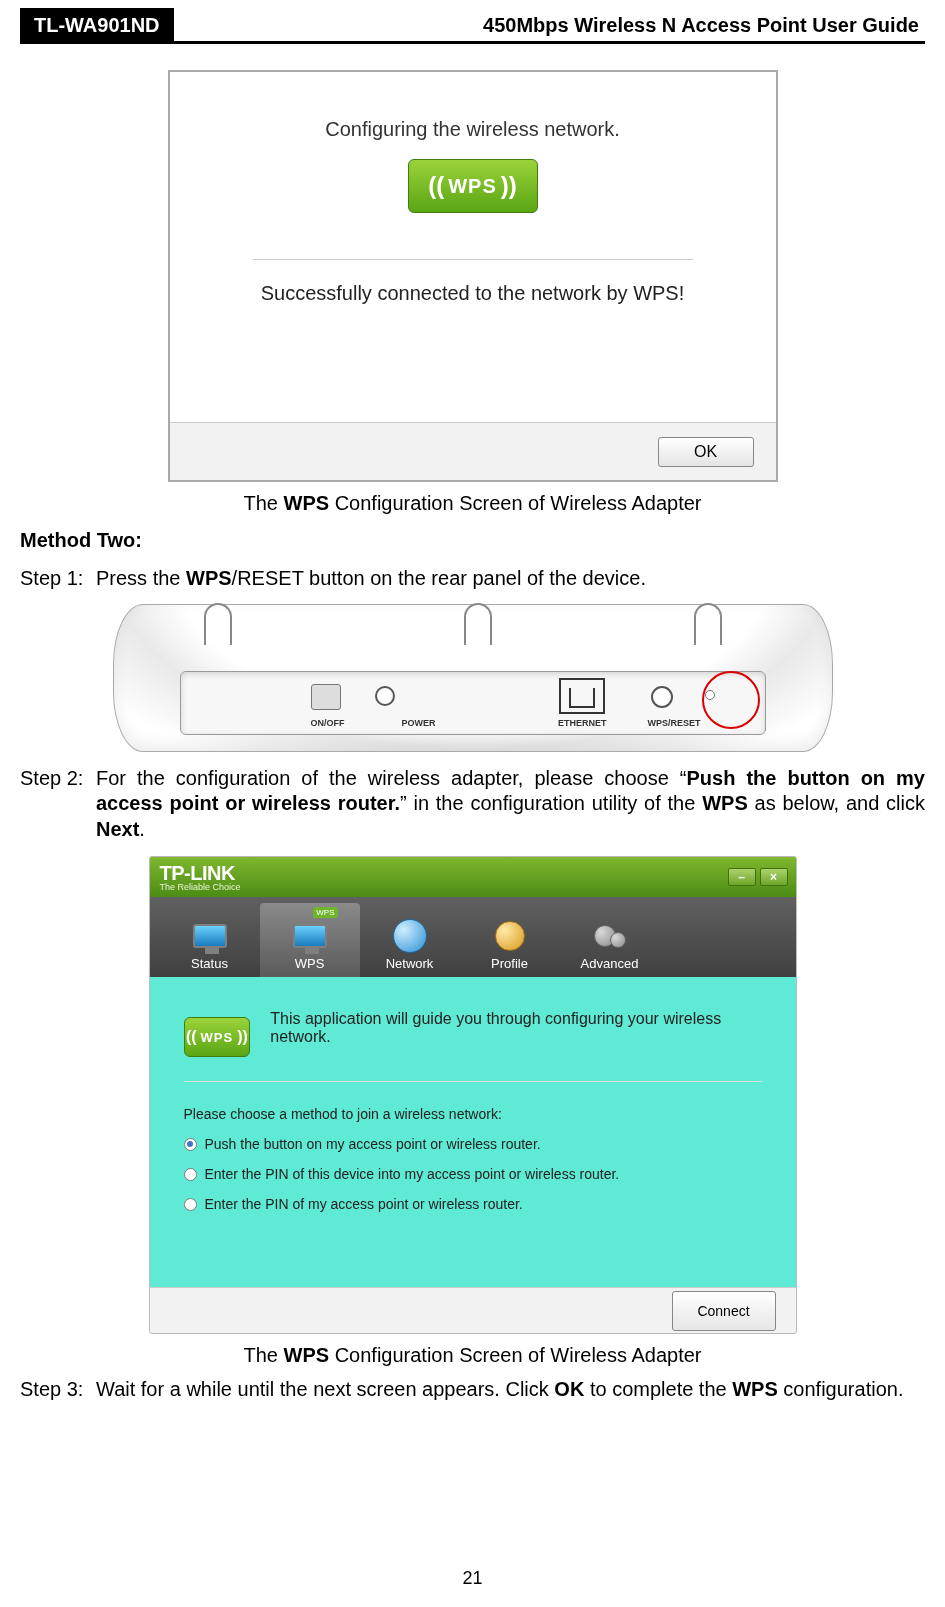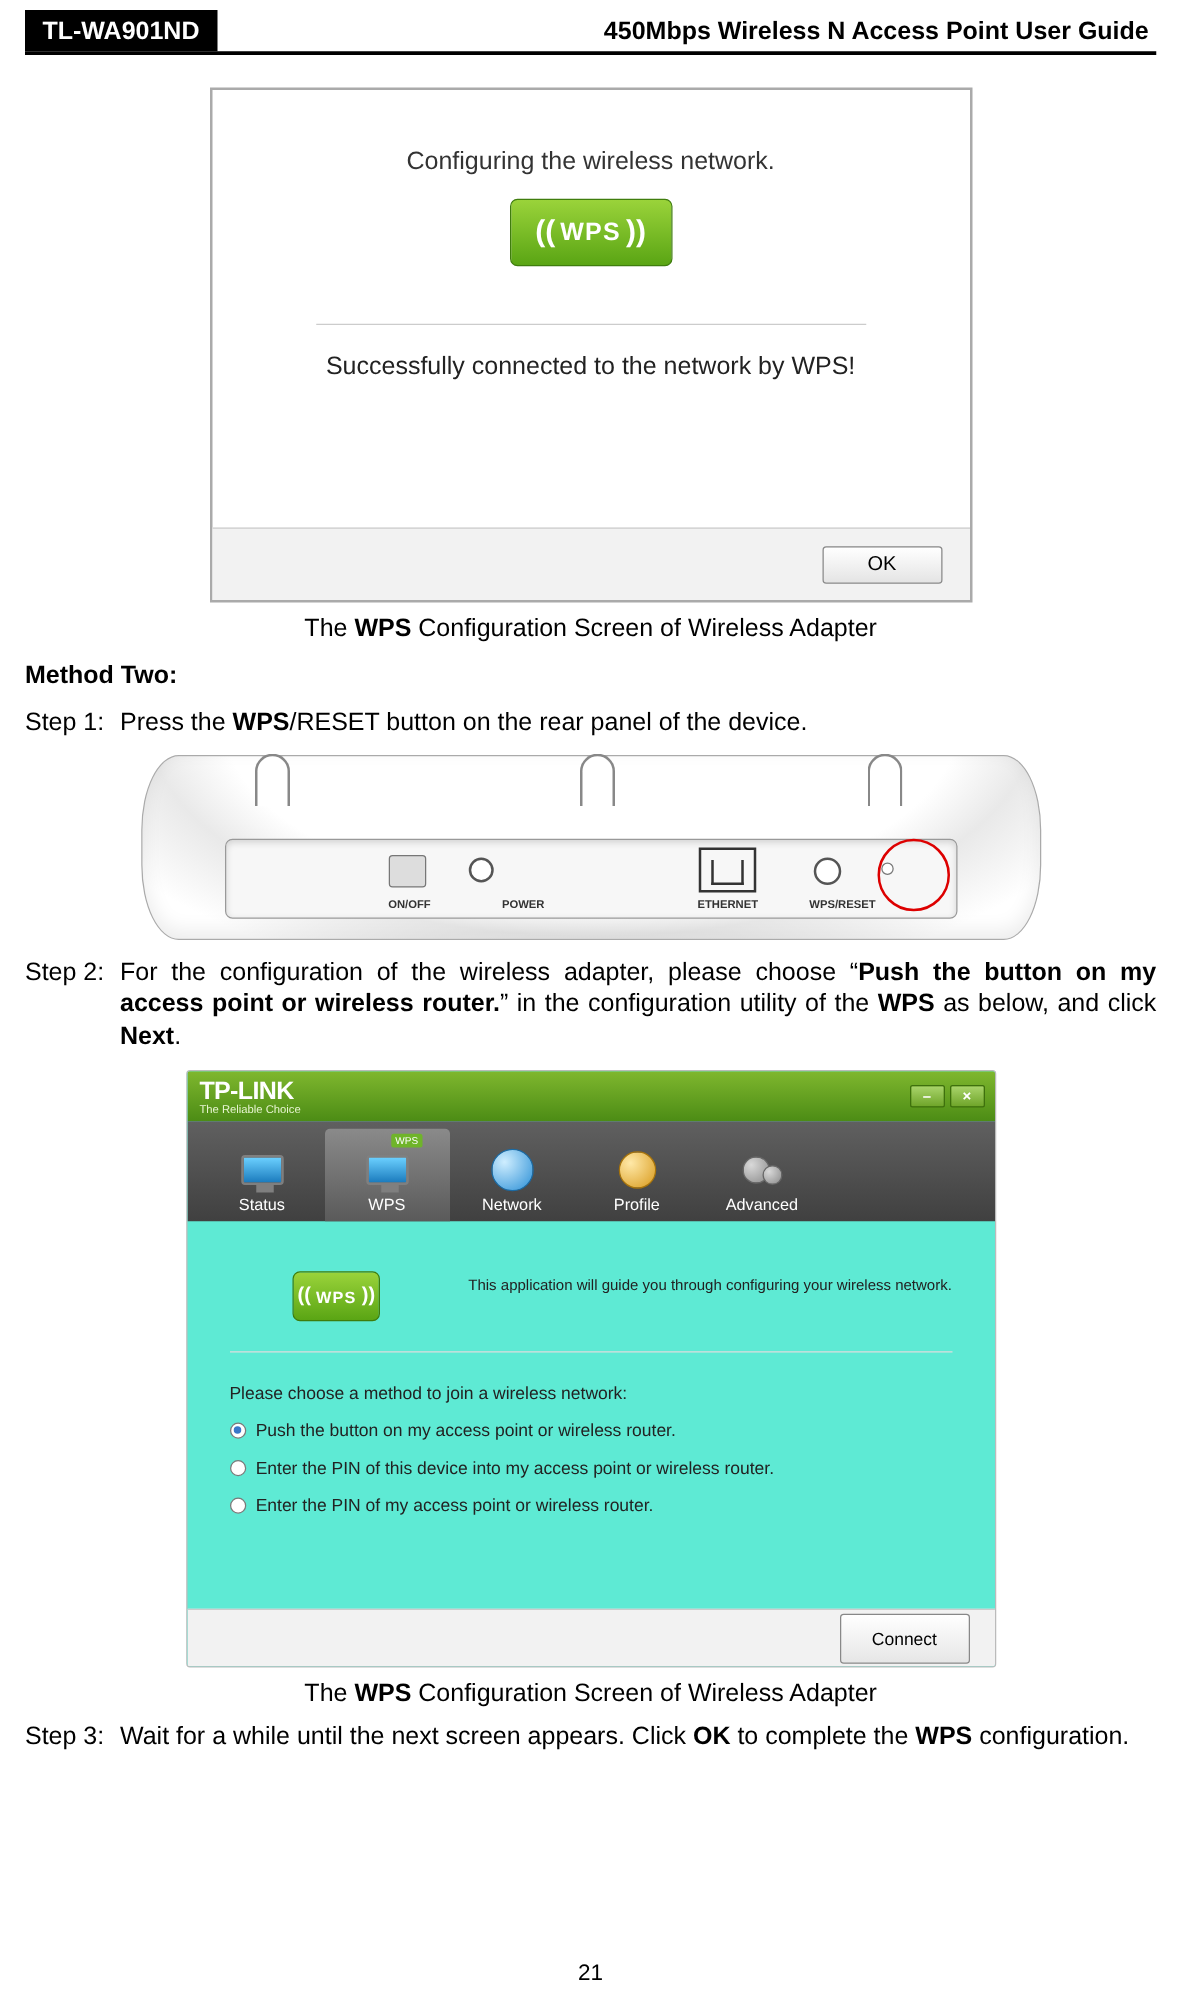--- a/index.html
+++ b/index.html
@@ -153,21 +153,21 @@
   .tab .ic{width:44px;height:40px;display:flex;align-items:center;justify-content:center;}
   .ic-monitor{width:34px;height:24px;background:linear-gradient(#6bd0ff,#1b7bbd);border:2px solid #7f7f7f;border-radius:3px;position:relative;}
   .ic-monitor::after{content:"";position:absolute;left:10px;bottom:-8px;width:14px;height:6px;background:#7f7f7f;}
   .badge-sm{position:absolute;top:4px;right:22px;background:#6fb42a;color:#fff;font-size:8px;padding:1px 3px;border-radius:2px;}
   .ic-globe{width:34px;height:34px;border-radius:50%;background:radial-gradient(circle at 30% 30%,#cfeeff,#2a8fd6);border:1px solid #1b6aa3;}
   .ic-profile{width:30px;height:30px;border-radius:50%;background:radial-gradient(circle at 30% 30%,#ffe9a8,#d99a1c);border:1px solid #a6730c;}
   .ic-adv{display:flex;gap:-6px;}
   .gear{width:22px;height:22px;border-radius:50%;background:radial-gradient(circle at 30% 30%,#d9d9d9,#8a8a8a);border:1px solid #666;}
   .util-body{padding:22px 34px 0;}
   .intro{display:flex;align-items:center;gap:20px;border-bottom:1px solid #ddd;padding-bottom:24px;}
-  .intro .txt{font-size:12px;color:#222;}
+  .intro .txt{font-size:16px;color:#222;}
   .choose{margin-top:24px;font-size:14px;color:#222;}
   .opt{display:flex;align-items:center;gap:8px;margin-top:14px;font-size:14px;color:#222;}
   .radio{width:13px;height:13px;border:1px solid #7a7a7a;border-radius:50%;display:inline-flex;align-items:center;justify-content:center;background:#fff;}
   .radio.sel::after{content:"";width:6px;height:6px;border-radius:50%;background:#3a78c9;}
   .util-footer{
     position:absolute;left:0;right:0;bottom:0;height:46px;
     background:#f2f2f2;border-top:1px solid #ccc;
     display:flex;align-items:center;justify-content:flex-end;padding-right:20px;
   }
   .connect-btn{

